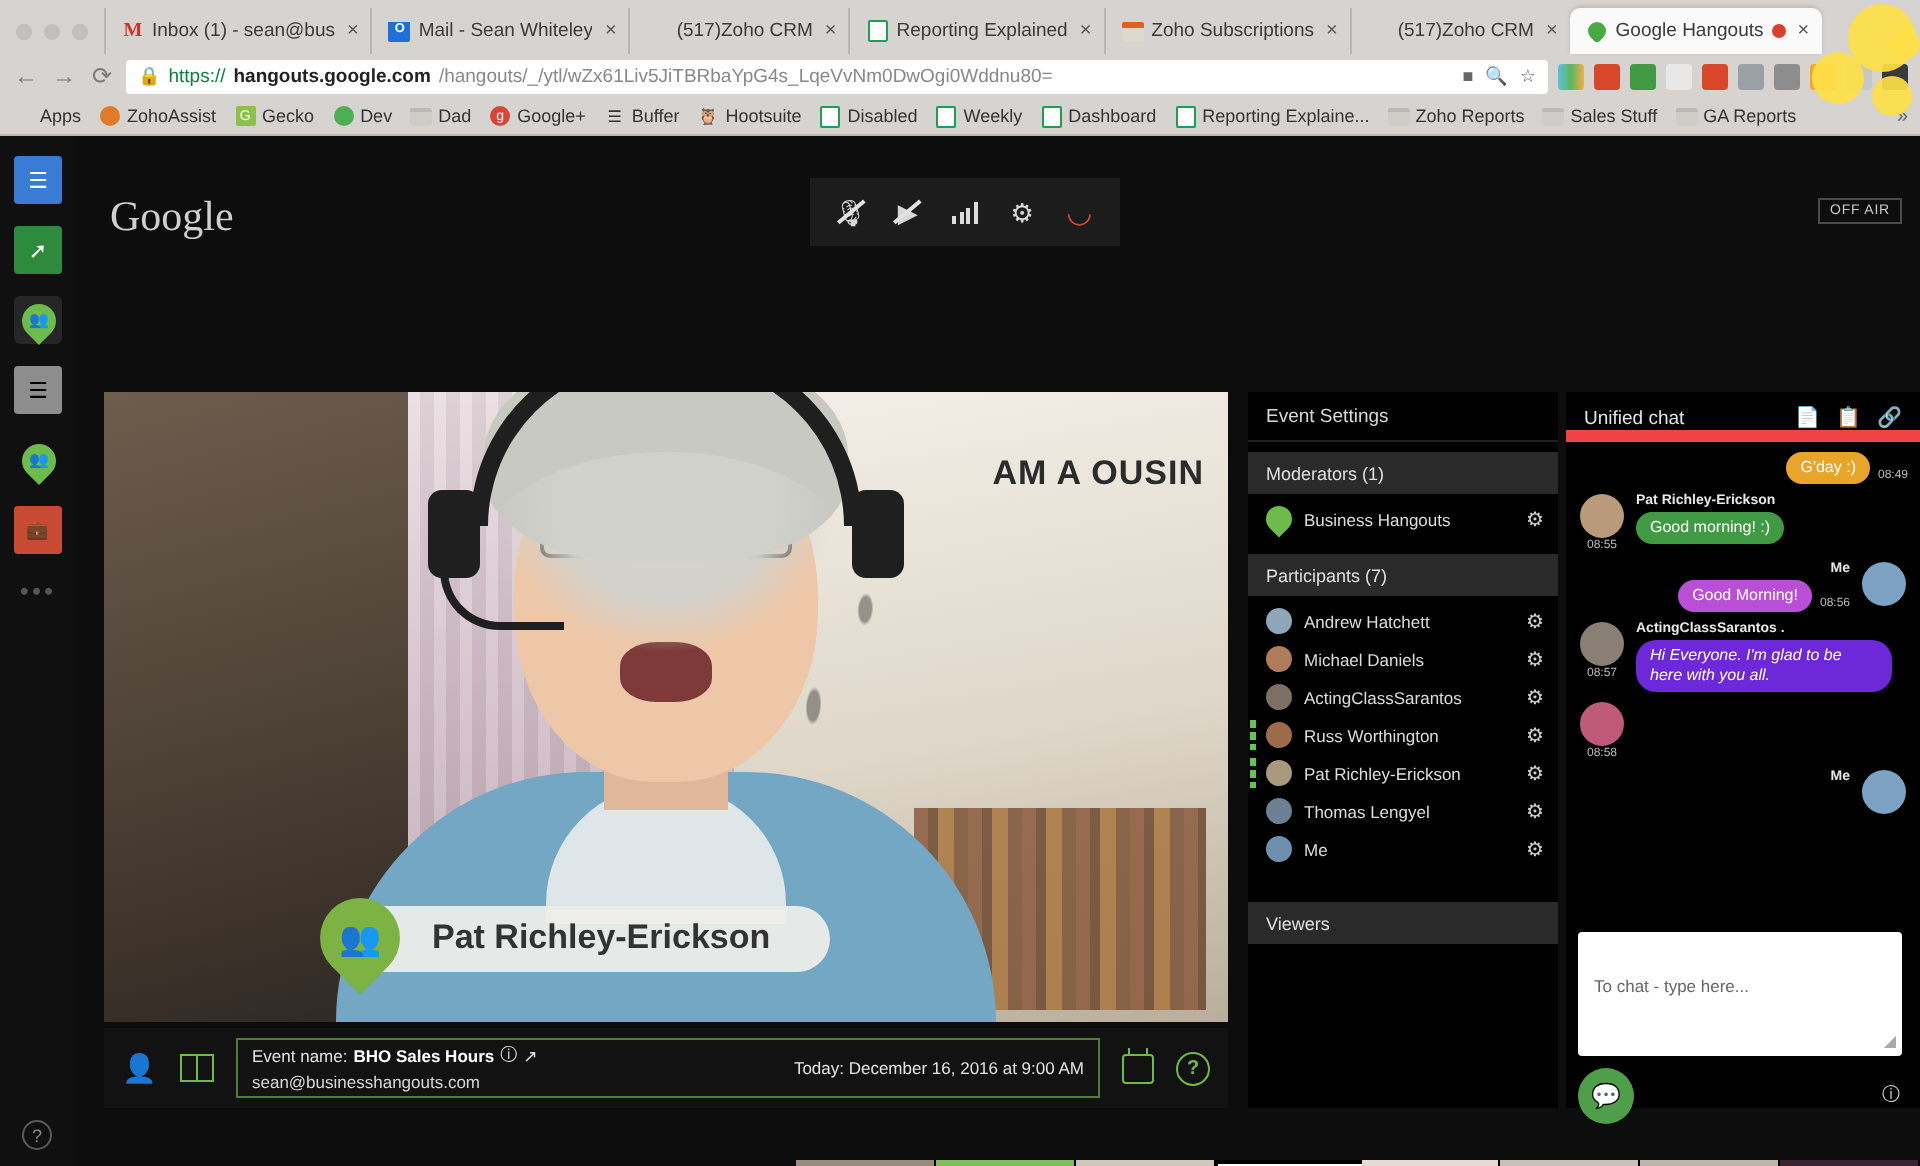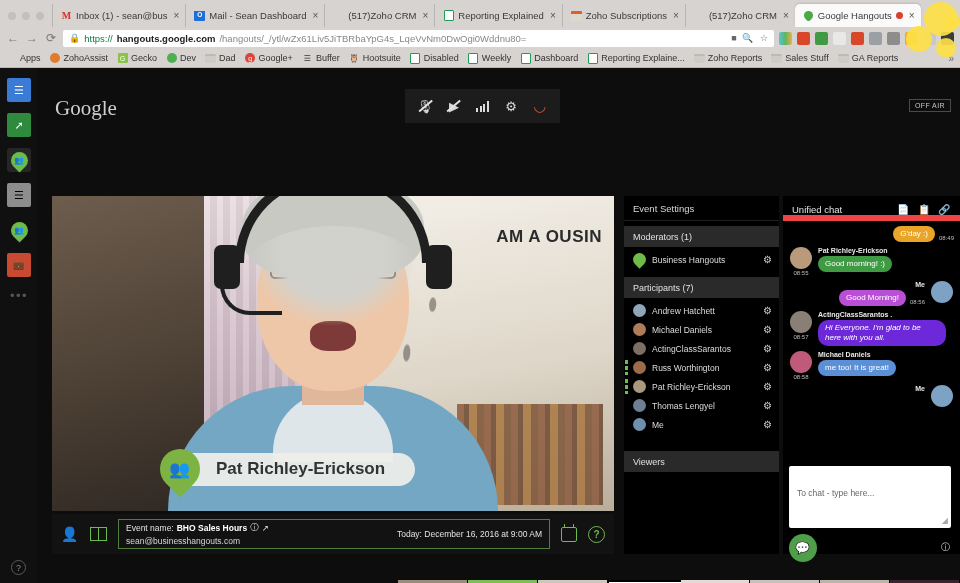--- a/index.html
+++ b/index.html
@@ -240,21 +240,21 @@
           <span class="tab-fav">
             <span class="fav-gmail">M</span>
           </span>
           <span class="tab-title">Inbox (1) - sean@bus</span>
           <span class="tab-close">×</span>
         </div>
         <div class="tab">
           <span class="tab-fav">
             <span class="fav-ms">O</span>
           </span>
-          <span class="tab-title">Mail - Sean Dashboard</span>
+          <span class="tab-title">Mail - Sean Whiteley</span>
           <span class="tab-close">×</span>
         </div>
         <div class="tab">
           <span class="tab-fav">
             <span class="fav-zoho"></span>
           </span>
           <span class="tab-title">(517)Zoho CRM</span>
           <span class="tab-close">×</span>
         </div>
         <div class="tab">
@@ -618,24 +618,20 @@
           <div class="m-main">
             <div class="m-name">ActingClassSarantos .</div>
             <div class="bubble b-blue">Hi Everyone. I'm glad to be here with you all.</div>
           </div>
         </div>
         <div class="msg">
           <div class="m-av-wrap">
             <span class="m-av" style="background:#c05a7a"></span>
             <span class="m-time">08:58</span>
           </div>
-          <div class="m-main">
-            <div class="m-name">Michael Daniels</div>
-            <div class="bubble b-lblue">me too! It is great!</div>
-          </div>
         </div>
         <div class="msg out">
           <div class="m-main">
             <div class="m-name">Me</div>
             <div class="m-row"></div>
           </div>
           <div class="m-av-wrap">
             <span class="m-av" style="background:#7da2c4"></span>
           </div>
         </div>

